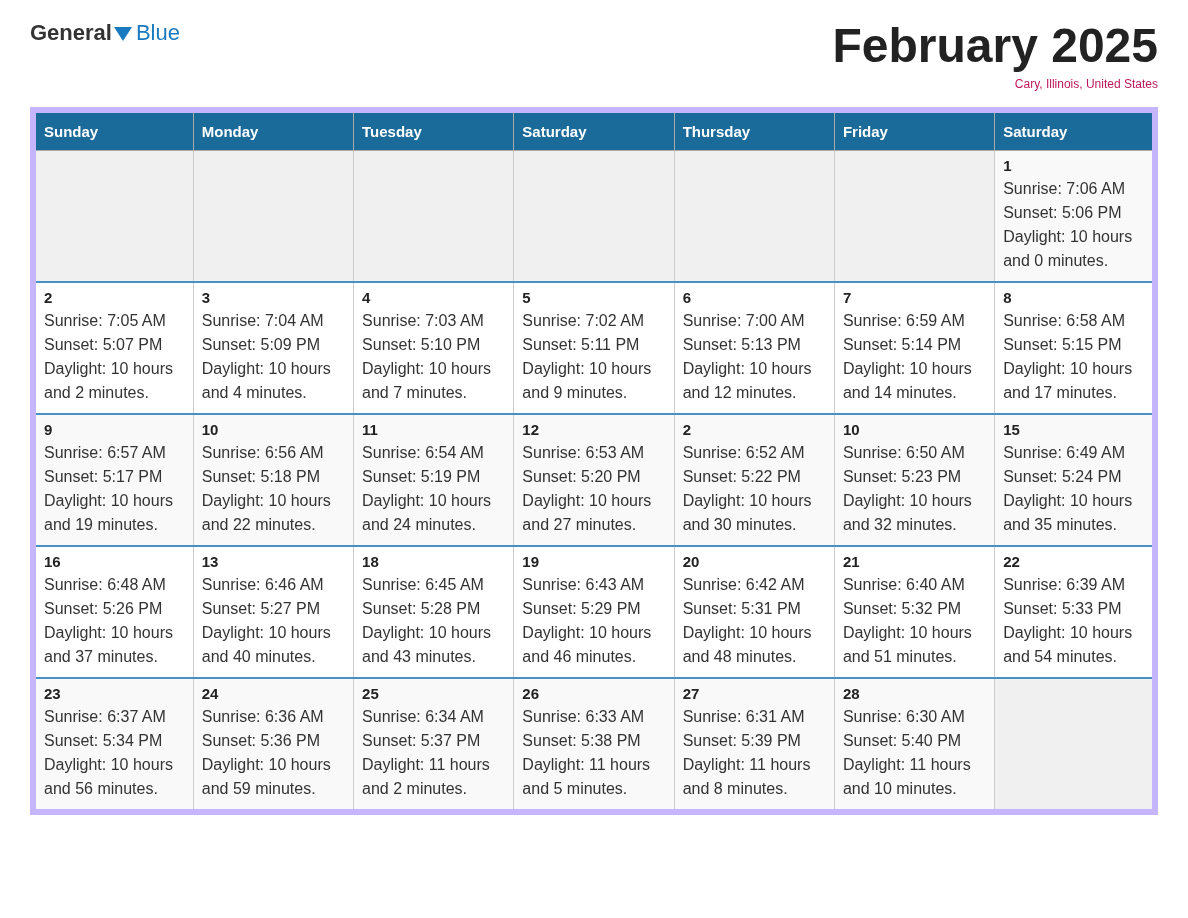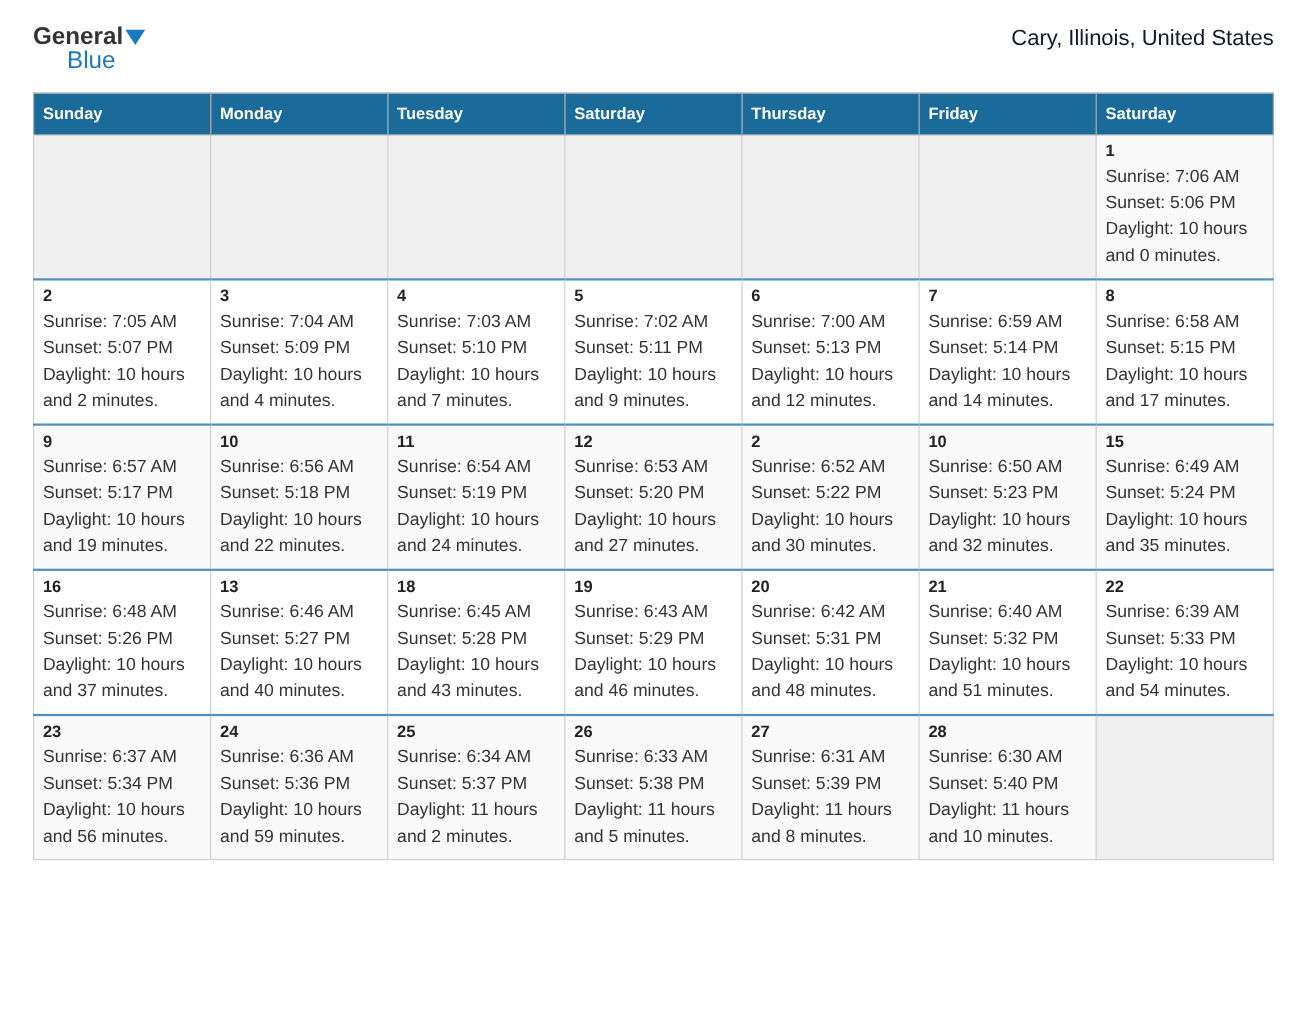--- a/index.html
+++ b/index.html
@@ -11,22 +11,22 @@
       padding: 20px 30px;
     }
     .header-row {
       display: flex;
       justify-content: space-between;
       align-items: flex-start;
       margin-bottom: 16px;
     }
     .logo {
       display: flex;
-      flex-direction: column;
-      align-items: center;
+      flex-direction: row;
+      align-items: flex-end;
     }
     .logo-general {
       font-size: 22px;
       font-weight: bold;
       color: #333;
       letter-spacing: 0;
       display: flex;
       align-items: center;
     }
     .logo-triangle {
@@ -49,28 +49,28 @@
     .title-section {
       text-align: right;
     }
     .month-title {
       font-size: 48px;
       font-weight: bold;
       color: #222;
       line-height: 1.1;
     }
     .location-subtitle {
-      font-size: 20px;
-      color: #0f172a;
+      font-size: 12px;
+      color: #be185d;
       margin-top: 4px;
     }
     .calendar-table {
       width: 100%;
       border-collapse: collapse;
-      border: 1px solid #c4b5fd;
+      border: 6px solid #c4b5fd;
     }
     .calendar-table th {
       background-color: #1a6b9a;
       color: #fff;
       font-size: 15px;
       font-weight: bold;
       padding: 10px 8px;
       text-align: left;
       border: 1px solid #aaa;
     }
@@ -113,20 +113,21 @@
 <body>
 
 <div class="header-row">
   <div class="logo">
     <div class="logo-general">
       General<span class="logo-triangle"></span>
     </div>
     <div class="logo-blue-text">Blue</div>
   </div>
   <div class="title-section">
+    <div class="month-title">February 2025</div>
     <div class="location-subtitle">Cary, Illinois, United States</div>
   </div>
 </div>
 
 <table class="calendar-table">
   <thead>
     <tr>
     <th>Sunday</th>
         <th>Monday</th>
         <th>Tuesday</th>

